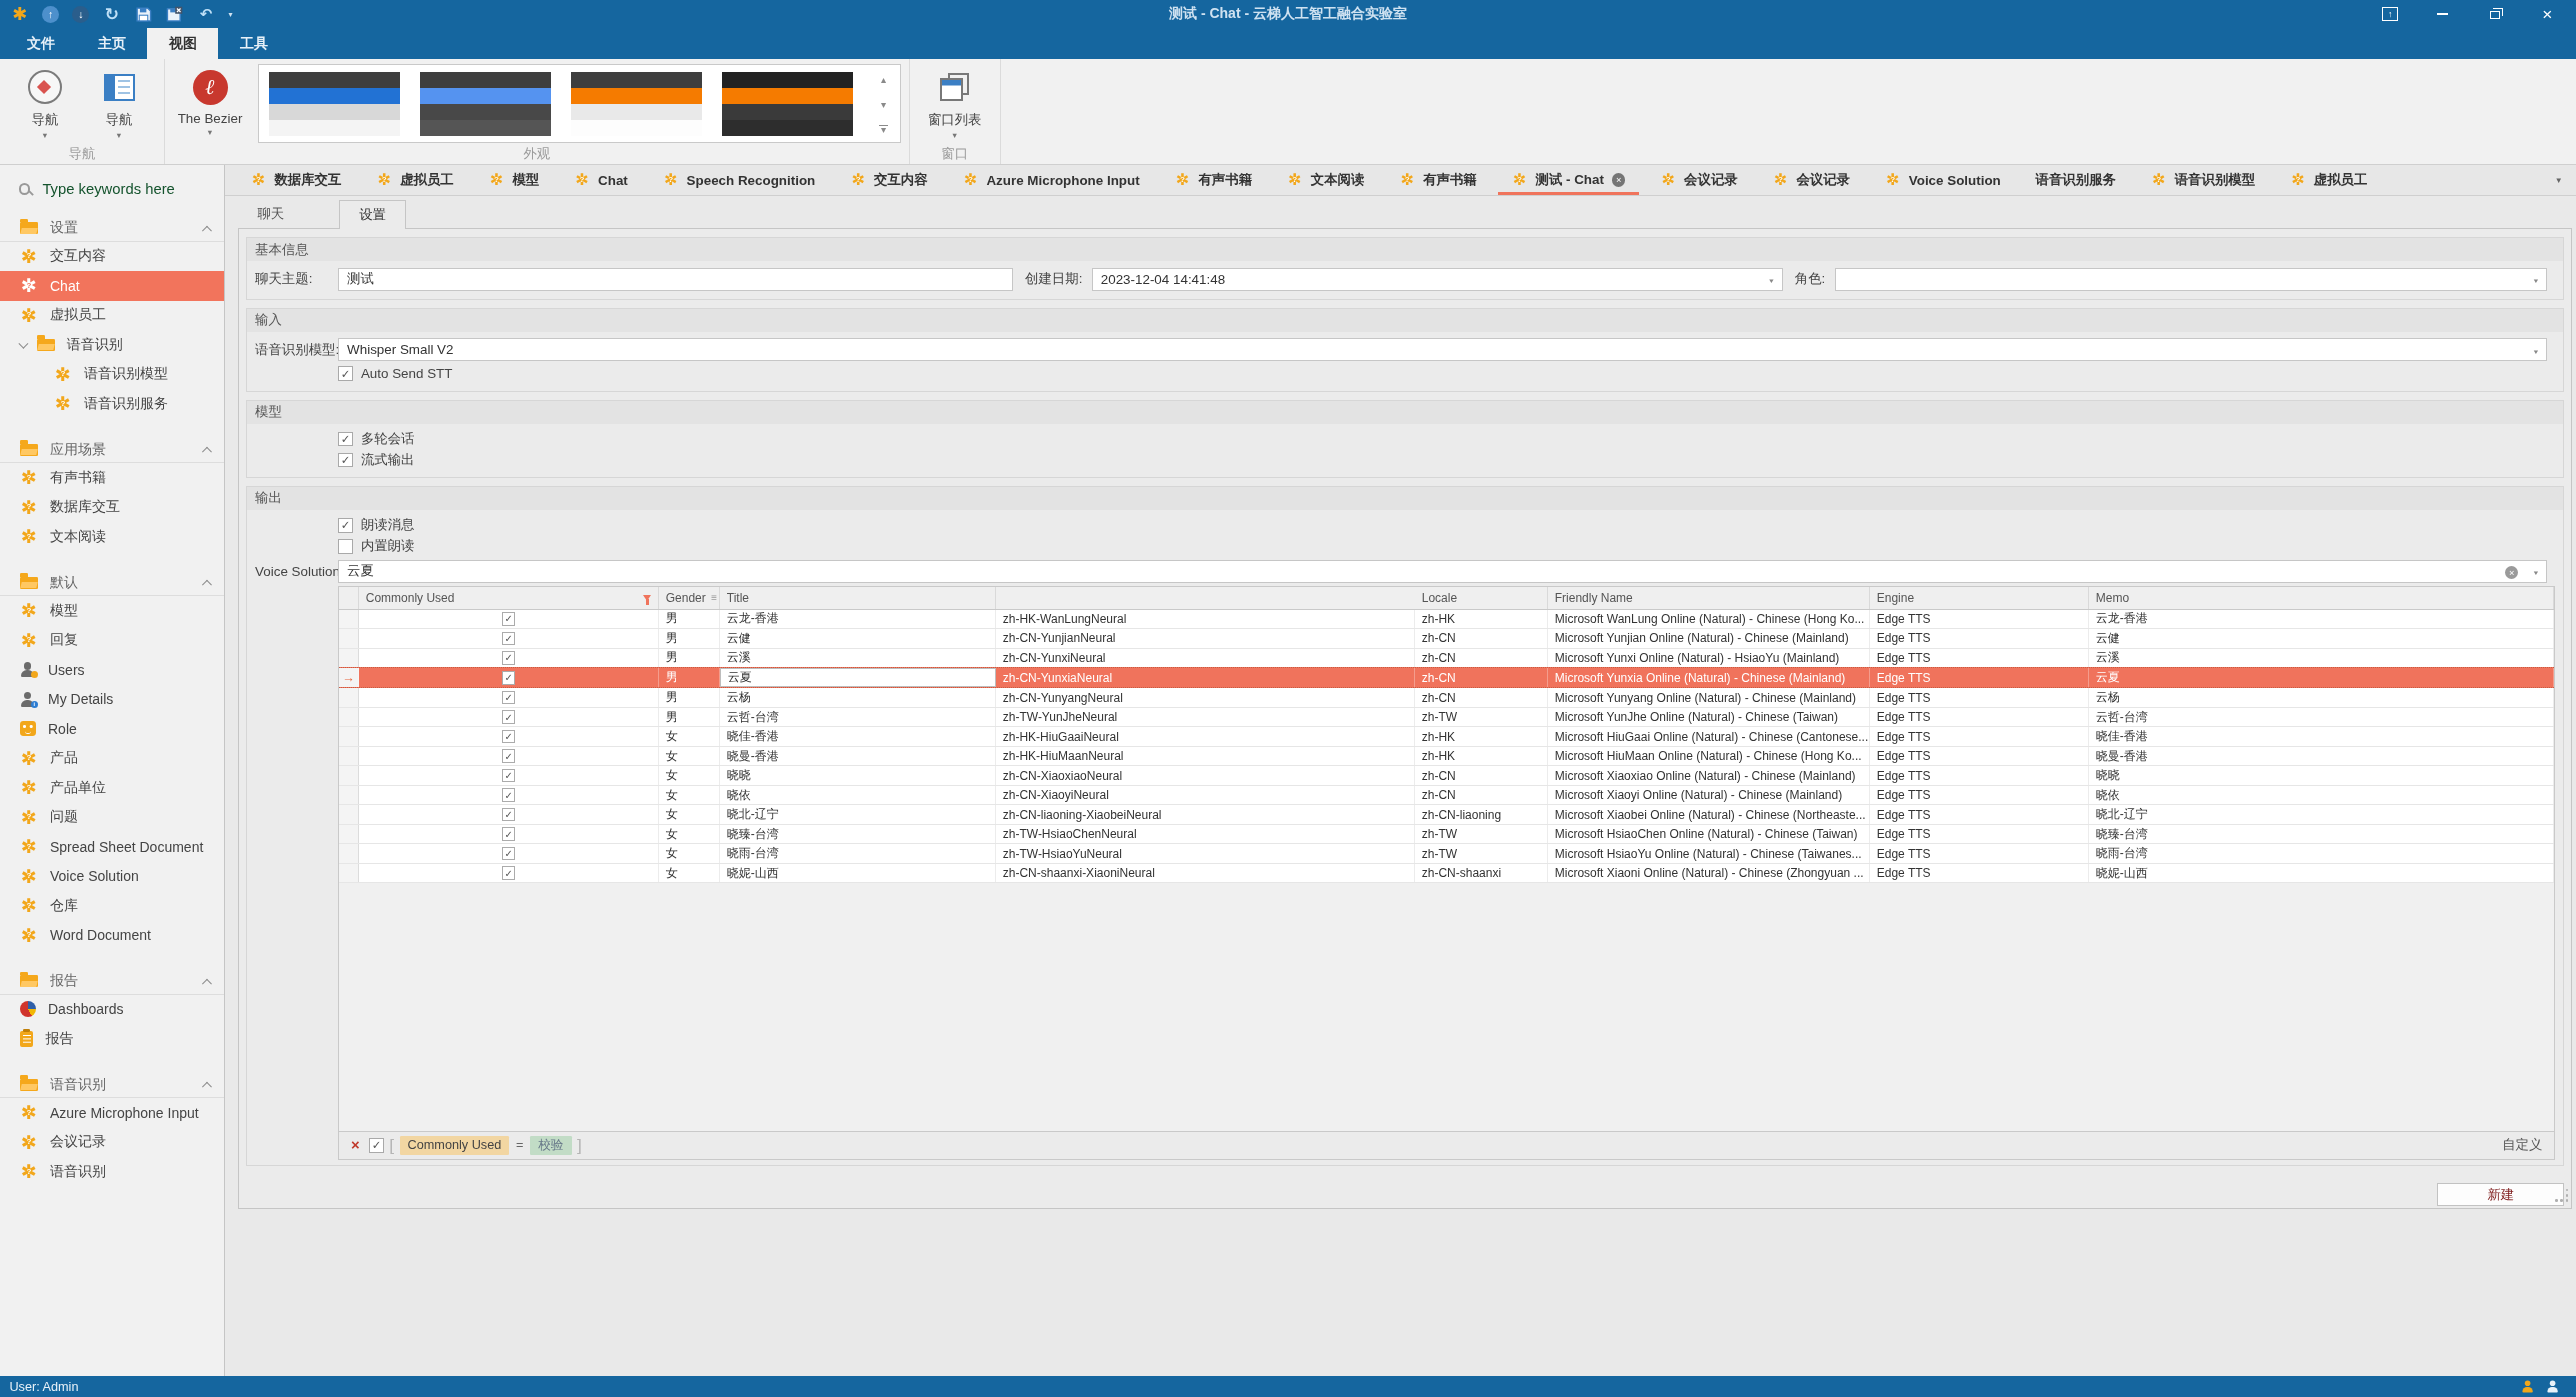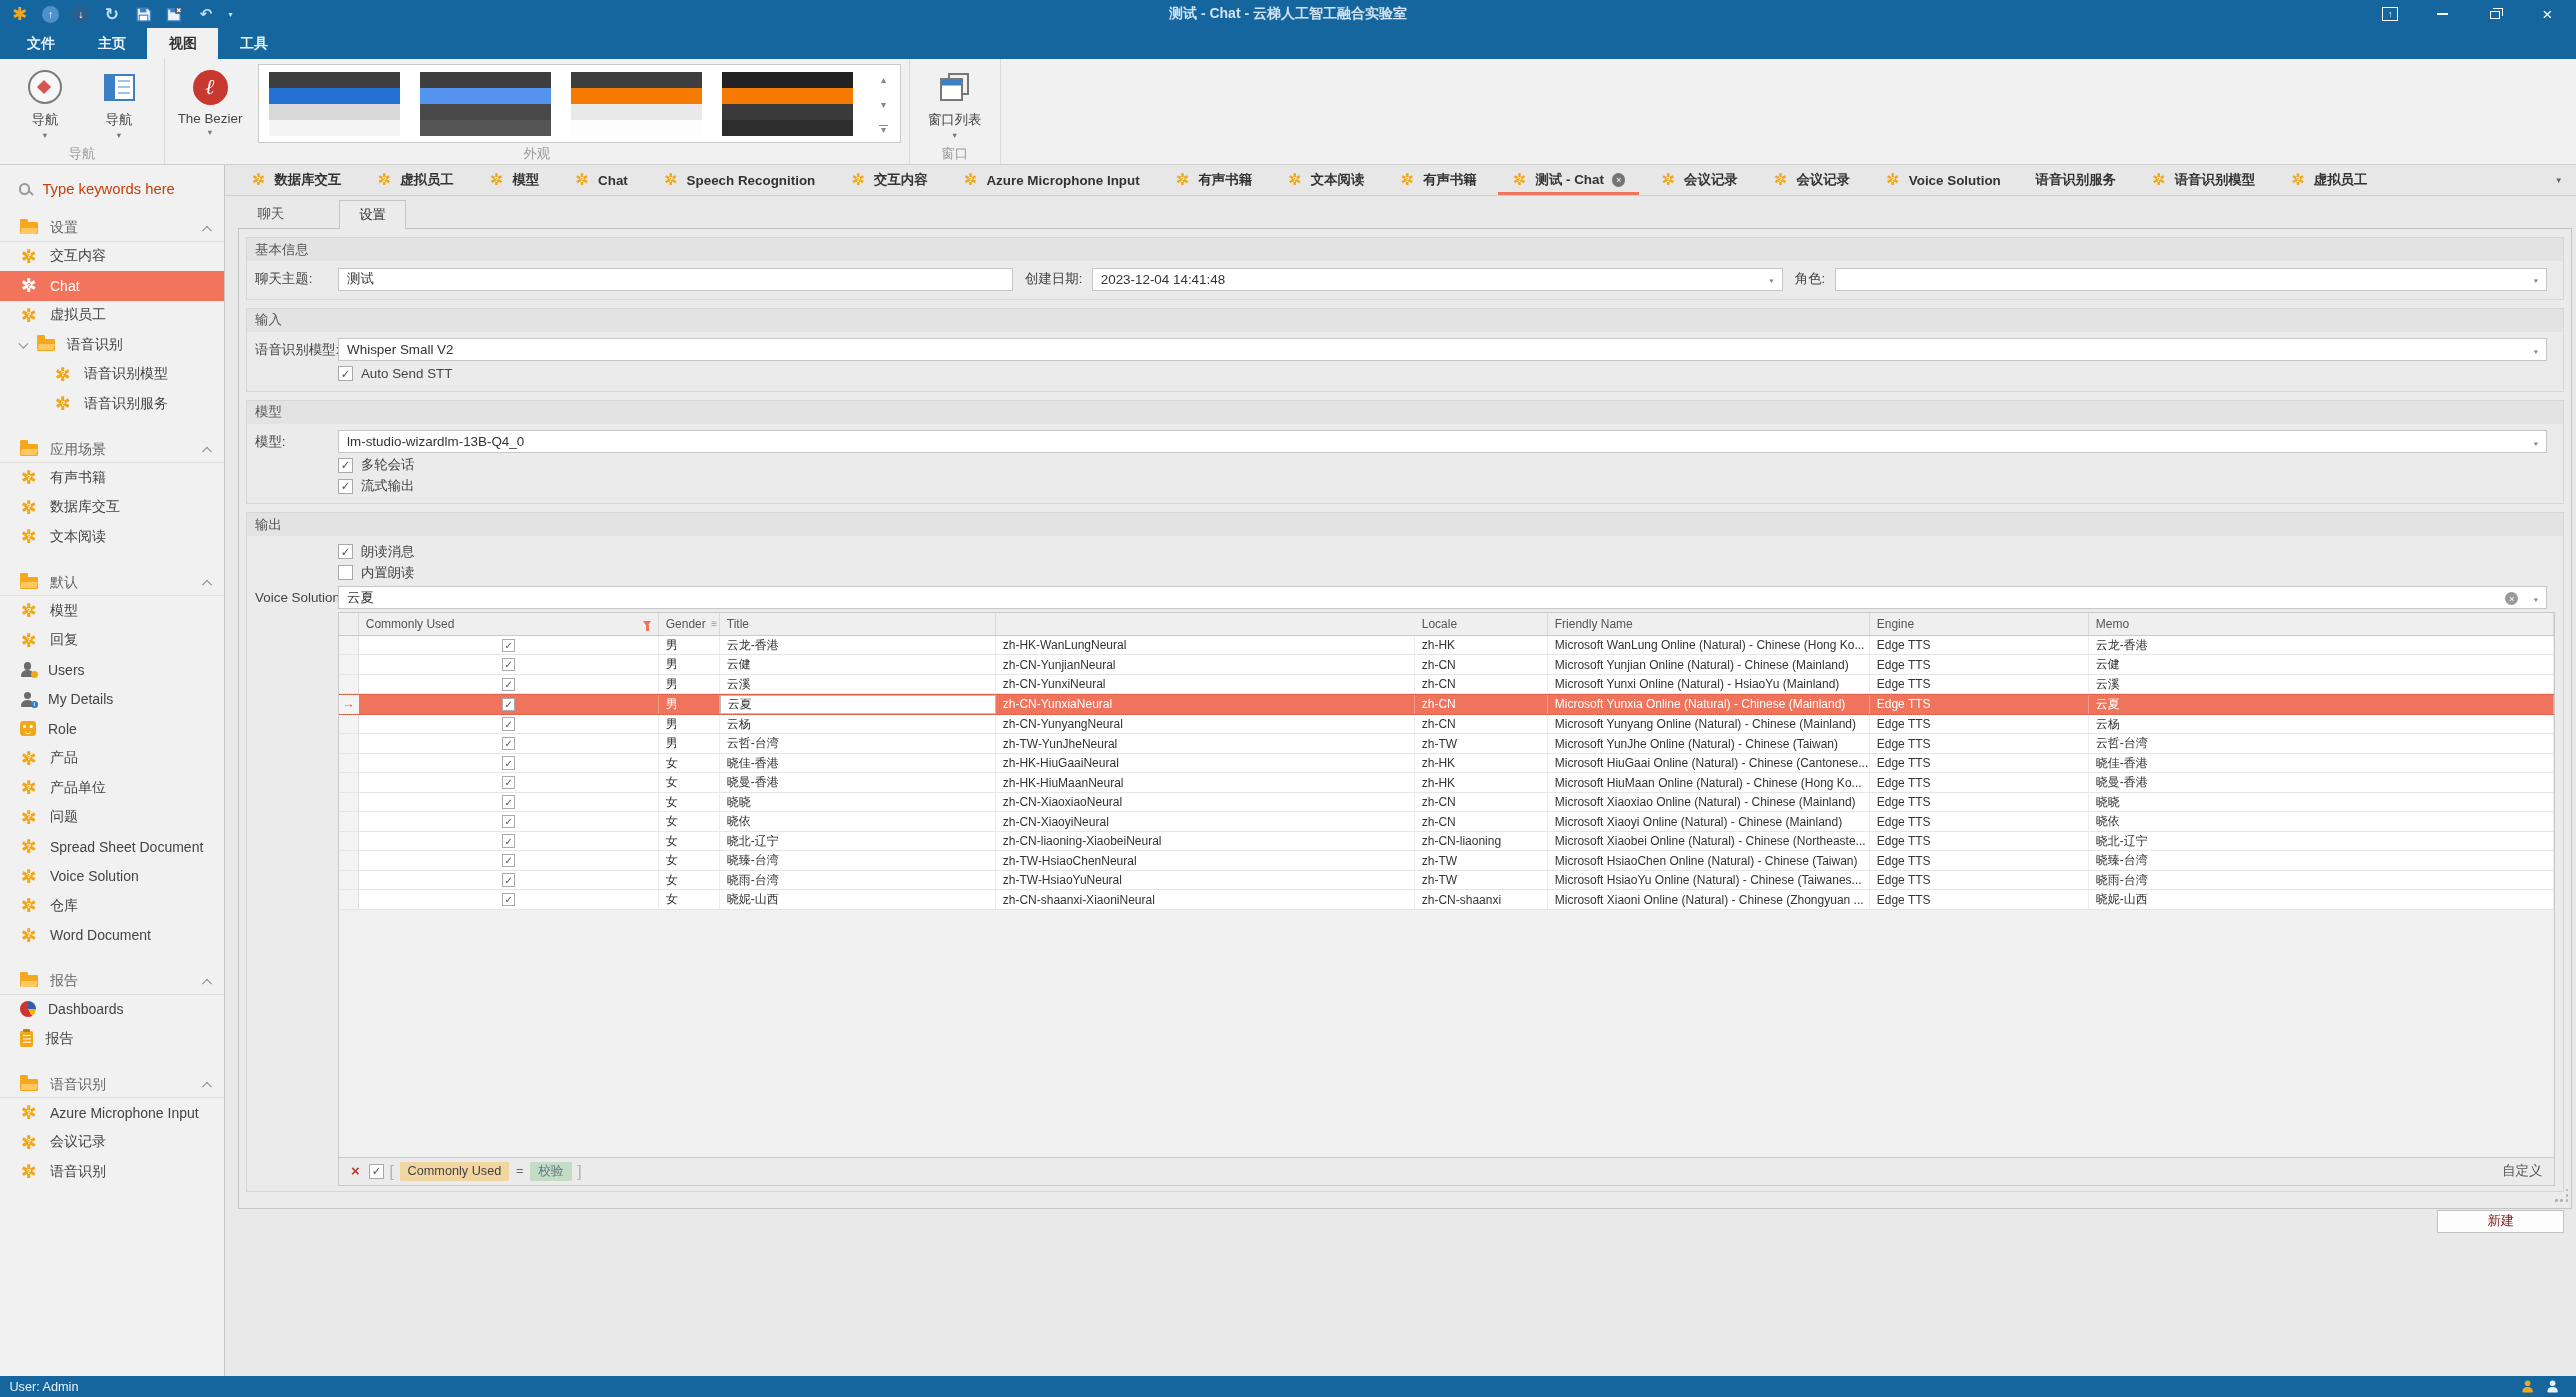--- a/index.html
+++ b/index.html
@@ -49,21 +49,21 @@
   .gallery{width:643px;height:79px;background:#fff;border:0.7px solid #C9C9C9;margin-left:10.7px;display:flex;padding:6.7px 5.4px 6.7px 10.7px;}
   .swatches{display:flex;gap:20px;flex:1;}
   .swatch{width:131px;display:flex;flex-direction:column;}
   .swatch .bar{flex:1;}
   .galscroll{width:21.5px;display:flex;flex-direction:column;justify-content:space-between;align-items:center;color:#8A8A8A;font-size:8.7px;padding:2.7px 0;}
   .gal-more{border-top:1.3px solid #8A8A8A;line-height:0.6;padding-top:1.3px;}
 
   
   .mainrow{display:flex;height:1211px;}
   .sidebar{width:225px;background:#F1F1F1;border-right:0.7px solid #C5C5C5;flex:none;overflow:hidden;}
-  .search{margin:16px 0 0 19px;display:flex;align-items:center;gap:12px;color:#c2410c;font-size:14.8px;}
+  .search{margin:16px 0 0 19px;display:flex;align-items:center;gap:12px;color:#14532d;font-size:14.8px;}
   .ic-search{width:11.4px;height:11.4px;border:2px solid #999;border-radius:50%;position:relative;flex:none;}
   .ic-search::after{content:'';position:absolute;width:6px;height:2px;background:#999;transform:rotate(45deg);right:-5.4px;bottom:-1.3px;}
   .nav-group{margin-top:19px;}
   .nav-ghead{height:25.5px;display:flex;align-items:center;padding:0 13.4px 0 20px;border-bottom:0.7px solid #DDDDDD;color:#666;font-size:14px;}
   .nav-ghead .glbl{margin-left:12px;}
   .nav-ghead .chev{margin-left:auto;}
   .nav-item{height:29.5px;display:flex;align-items:center;padding-left:20px;color:#444;font-size:14px;}
   .nav-item .lbl{margin-left:12px;white-space:nowrap;}
   .nav-item.sel{background:#F2745C;color:#fff;}
   .nav-item.child{padding-left:54px;}
@@ -672,27 +672,20 @@
                     <span class="t">✓</span>
                   </span>
                 <span>Auto Send STT</span>
               </div>
             </div>
           </div>
 
           <div class="sect">
             <div class="sect-h">模型</div>
             <div class="sect-b">
-              <div class="frow">
-                <span class="flabel">模型:</span>
-                <span class="finput" style="flex:1;margin-right:8px;">
-                    <span>lm-studio-wizardlm-13B-Q4_0</span>
-                    <span class="combo-caret">▼</span>
-                  </span>
-              </div>
               <div id="modelChecks">
                   <div class="cbrow">
                     <span class="cb on">
                       <span class="t">✓</span>
                     </span>
                     <span>多轮会话</span>
                   </div>
                   <div class="cbrow">
                     <span class="cb on">
                       <span class="t">✓</span>

